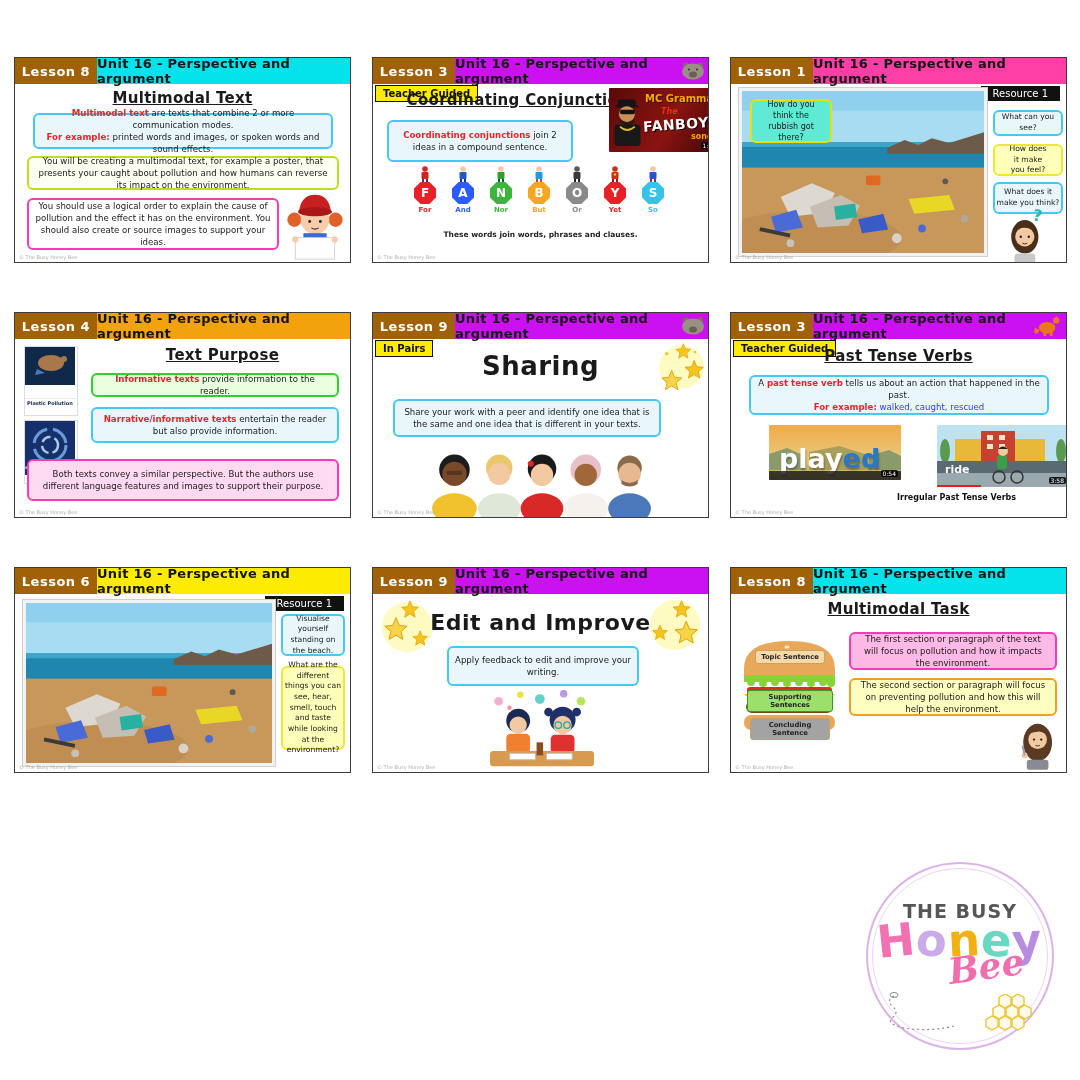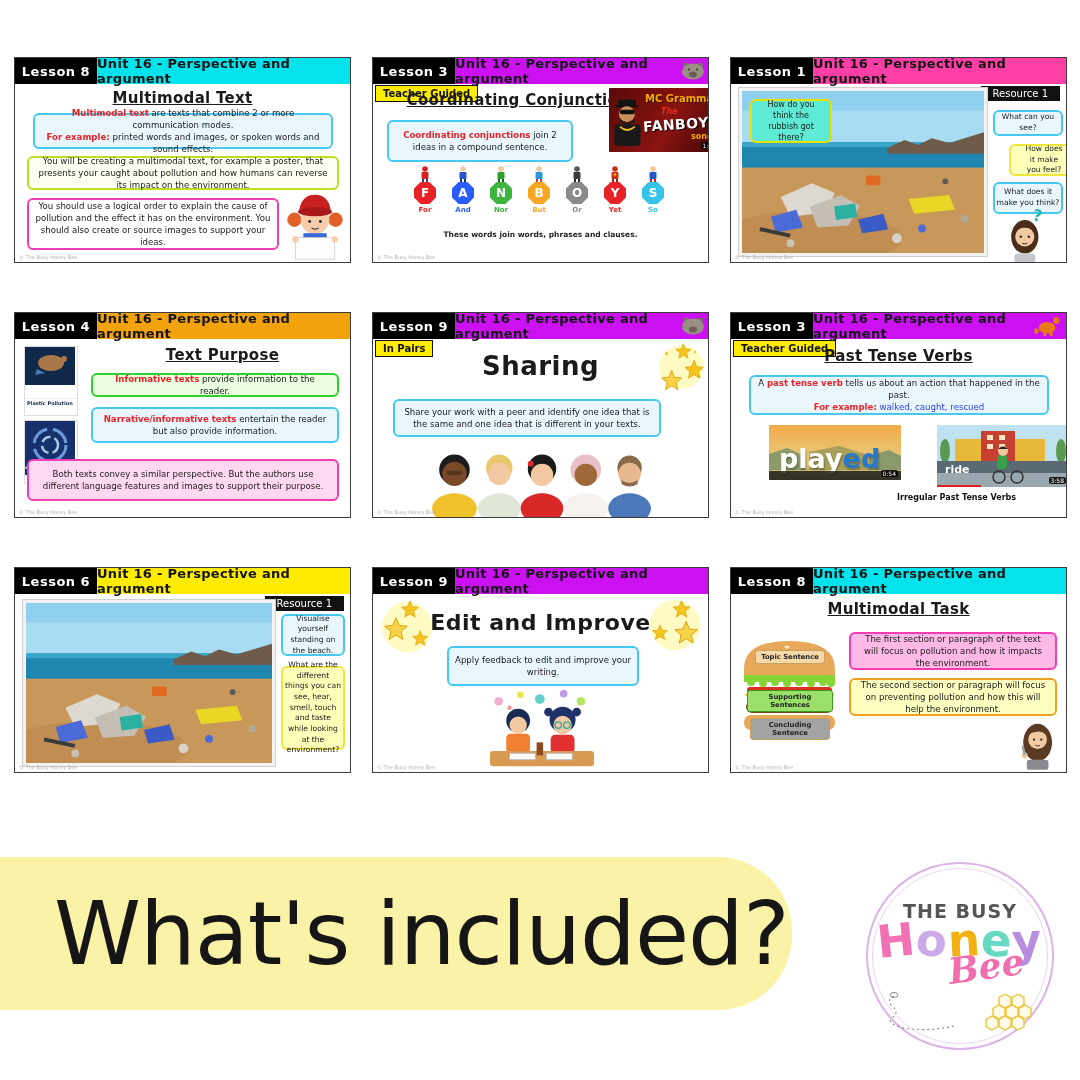--- a/index.html
+++ b/index.html
@@ -4,21 +4,21 @@
 <style>
   * { margin:0; padding:0; box-sizing:border-box; }
   html,body { background:#fff; }
   #page { position:relative; width:1080px; height:1080px; background:#fff; overflow:hidden;
           font-family:"DejaVu Sans","Liberation Sans",sans-serif; color:#1a1a1a; }
 
   
   .slide { position:absolute; width:337px; height:206px; background:#fff;
            border:1.5px solid #3c3c3c; overflow:hidden; }
   .hdr { display:flex; height:26px; }
-  .lesson { width:82px; background:#000000; color:#fff; font-size:13px; font-weight:bold;
+  .lesson { width:82px; background:#a16207; color:#fff; font-size:13px; font-weight:bold;
             display:flex; align-items:center; justify-content:center; letter-spacing:.5px; }
   .unit { flex:1; position:relative; display:flex; align-items:center; justify-content:center;
           font-weight:800; font-size:13px; color:#141414; letter-spacing:.3px; }
   .hicon { position:absolute; right:3px; top:2px; }
   .tag { position:absolute; top:27px; left:2px; background:#ffec00; border:1.5px solid #111;
          color:#111; font-size:10px; font-weight:bold; padding:2px 7px; }
   .res { position:absolute; top:28px; right:6px; background:#111; color:#fff; font-size:10px;
          padding:2px 12px; }
   .title { position:absolute; width:100%; text-align:center; font-size:15px; font-weight:600;
            text-decoration:underline; letter-spacing:.3px; }
@@ -258,21 +258,21 @@
         <circle cx="160" cy="150" r="5" fill="#d8d2c8"></circle>
           <circle cx="186" cy="140" r="4" fill="#4a6ad8"></circle>
         <circle cx="50" cy="155" r="4" fill="#c8c2b8"></circle>
           <circle cx="210" cy="92" r="3" fill="#5a5a5a"></circle>
         <circle cx="230" cy="130" r="4" fill="#b0a898"></circle>
         <rect x="18" y="142" width="32" height="4" fill="#3a3a3a" transform="rotate(12 34 144)"></rect>
       </svg>
       <div class="tb yellb" style="left:8px;top:8px;width:82px;height:44px;font-size:8px;background:#5eead4;border-color:#e8e200;">How do you think the rubbish got there?</div>
     </div>
     <div class="tb cyanb" style="left:262px;top:52px;width:70px;height:26px;font-size:7.6px;padding:2px;">What can you see?</div>
-    <div class="tb yellb" style="left:262px;top:86px;width:70px;height:30px;font-size:7.6px;padding:14px;margin-left:16px;">How does it make you feel?</div>
+    <div class="tb yellb" style="left:262px;top:86px;width:70px;height:30px;font-size:7.6px;padding:14px;">How does it make you feel?</div>
     <div class="tb cyanb" style="left:262px;top:124px;width:70px;height:32px;font-size:7.6px;padding:0;">What does it make you think?</div>
     <svg style="position:absolute;left:268px;top:150px;" width="54" height="56" viewBox="0 0 55 70">
       <text x="36" y="16" font-size="20" font-weight="bold" fill="#28b8a8" transform="rotate(10 40 10)">?</text>
       <ellipse cx="26" cy="36" rx="17" ry="21" fill="#4a2e1a"></ellipse>
       <circle cx="26" cy="36" r="12" fill="#f2c9a0"></circle>
       <path d="M12 30 Q18 20 40 28 Q36 22 26 21 Q16 22 12 30 Z" fill="#4a2e1a"></path>
       <circle cx="21" cy="36" r="1.5" fill="#222"></circle>
         <circle cx="31" cy="36" r="1.5" fill="#222"></circle>
       <path d="M23 44 Q26 46 29 44" stroke="#222" stroke-width="1.1" fill="none"></path>
       <rect x="13" y="57" width="26" height="13" rx="4" fill="#c8c8cc"></rect>
@@ -550,23 +550,20 @@
       <circle cx="22" cy="30" r="1.6" fill="#222"></circle>
         <circle cx="32" cy="30" r="1.6" fill="#222"></circle>
       <path d="M24 38 Q27 40 30 38" stroke="#222" stroke-width="1.2" fill="none"></path>
       <rect x="12" y="58" width="30" height="14" rx="4" fill="#8a8a92"></rect>
       <circle cx="9" cy="52" r="4" fill="#f2c9a0"></circle>
       <rect x="6" y="38" width="3" height="14" rx="1.5" fill="#9aa0a8" transform="rotate(-12 8 45)"></rect>
     </svg>
     <div class="credit">© The Busy Honey Bee</div>
   </div>
 
-  <div class="banner">
-    <span>What's included?</span>
-  </div>
 
   <div class="logo">
     <div class="logo-top">THE BUSY</div>
     <div class="logo-honey">
       <span class="lh0">H</span><span class="lh1">o</span><span class="lh2">n</span><span class="lh3">e</span><span class="lh4">y</span>
     </div>
     <div class="logo-bee">Bee</div>
     <svg class="logo-art" style="left:16px;bottom:16px;" width="74" height="42" viewBox="0 0 74 42">
       <path d="M10 6 Q2 10 8 16 Q16 22 8 28 Q2 34 20 38 Q44 42 70 36" fill="none" stroke="#8a8a8a" stroke-width="1.2" stroke-dasharray="2 3"></path>
       <ellipse cx="10" cy="5" rx="4" ry="2.5" fill="none" stroke="#8a8a8a" stroke-width="1"></ellipse>

